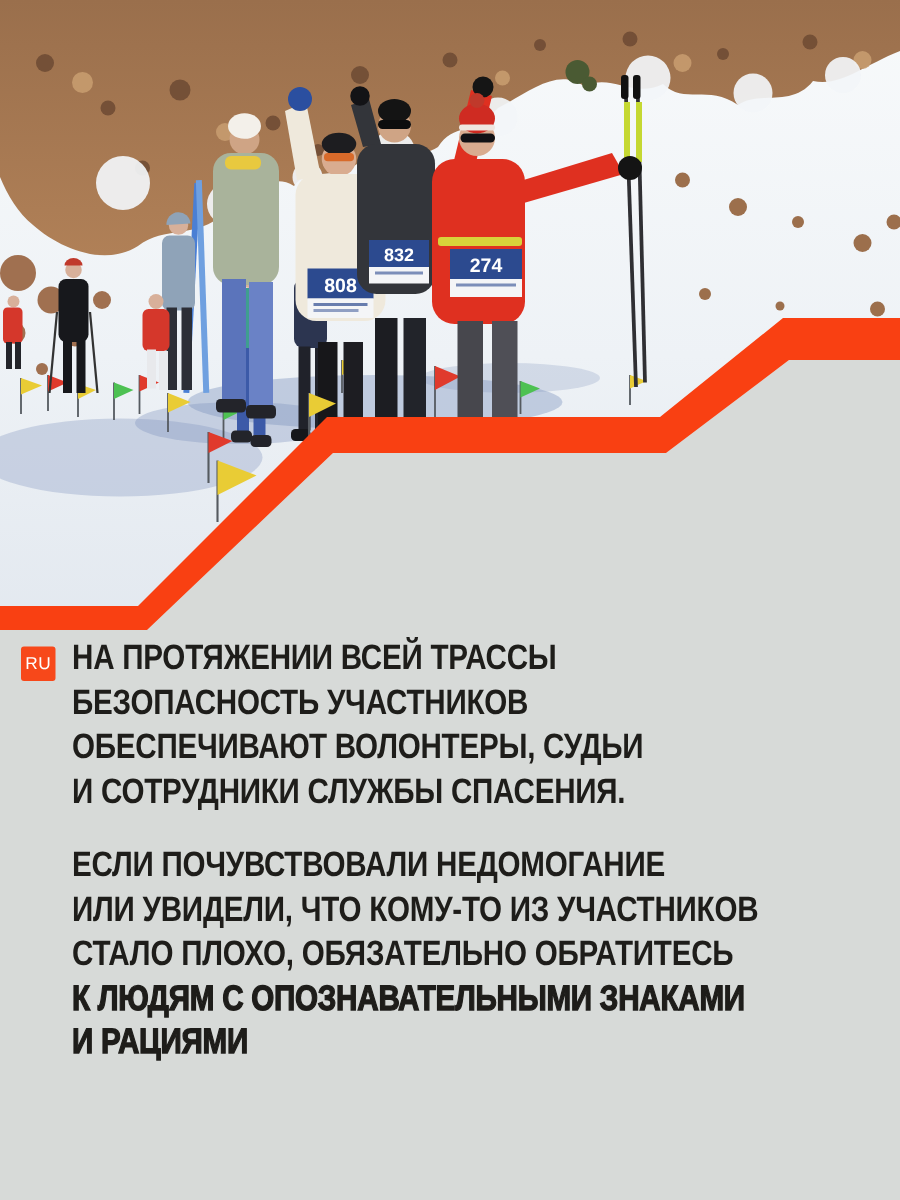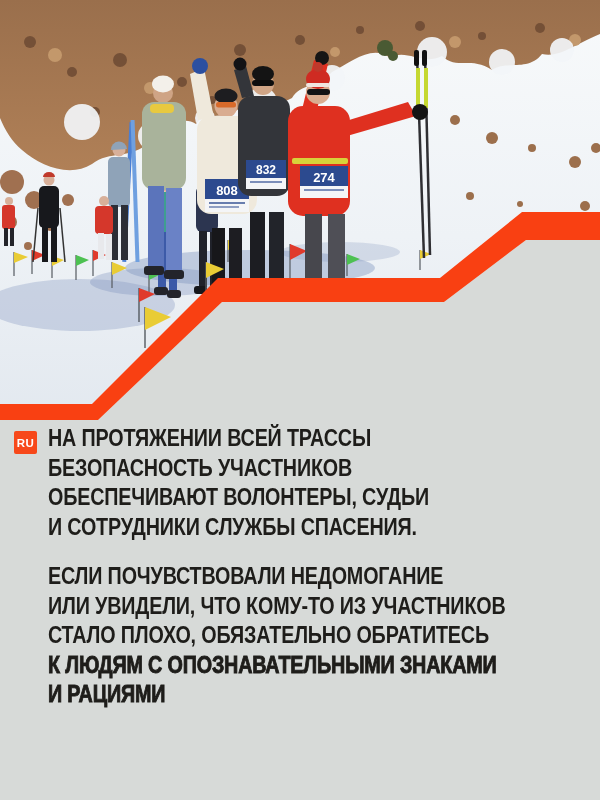--- a/index.html
+++ b/index.html
@@ -7,21 +7,21 @@
     width:600px;height:800px;overflow:hidden;
     background:#D7DAD8;
     font-family:"Liberation Sans",sans-serif;
   }
   .card{position:relative;width:600px;height:800px;background:#D7DAD8;}
   .photo-wrap{position:absolute;left:0;top:0;width:600px;height:430px;}
   .ru-badge{
     position:absolute;left:14px;top:431px;width:23px;height:23px;
     background:#F7481A;color:#ffffff;border-radius:2px;
     display:flex;align-items:center;justify-content:center;
-    font-size:11.5px;font-weight:700;letter-spacing:.4px;z-index:3;
+    font-size:11.5px;font-weight:400;letter-spacing:.4px;z-index:3;
   }
   .para{
     position:absolute;left:48px;z-index:3;
     color:#1E1D1A;font-weight:700;font-size:23.5px;line-height:29.5px;
     letter-spacing:-0.2px;white-space:nowrap;
     transform:scaleX(0.84);transform-origin:0 0;
   }
   .para-1{top:424px;}
   .para-2{top:562px;}
   .para .line{display:block;}

